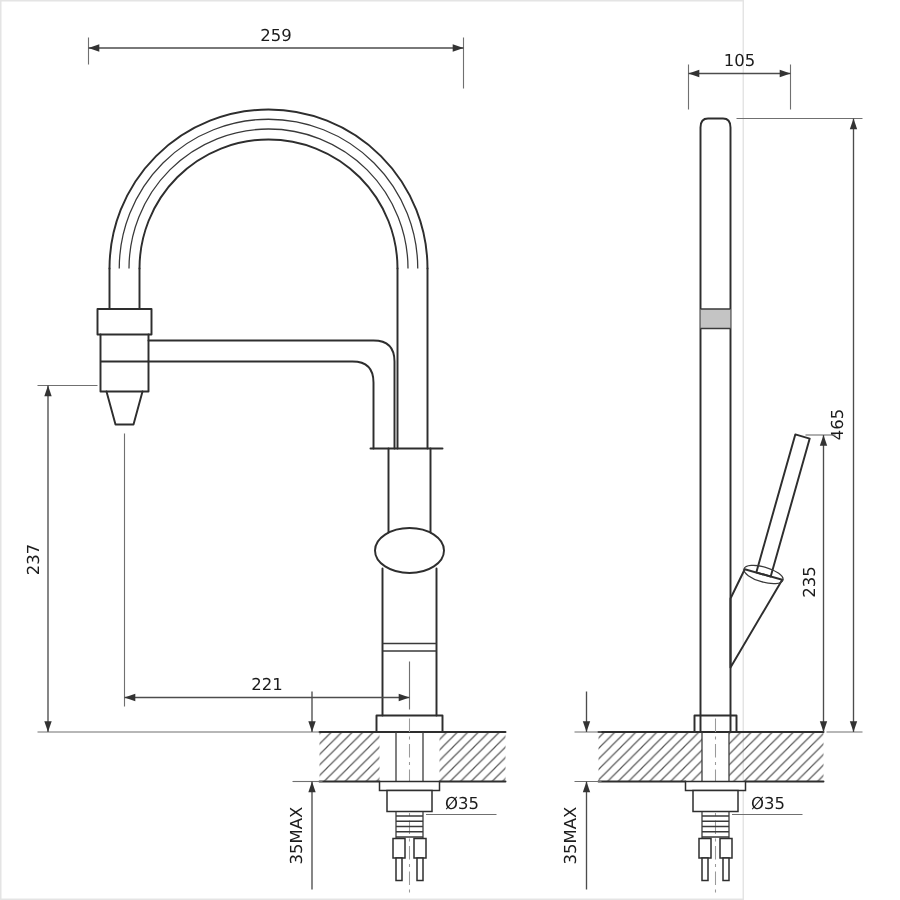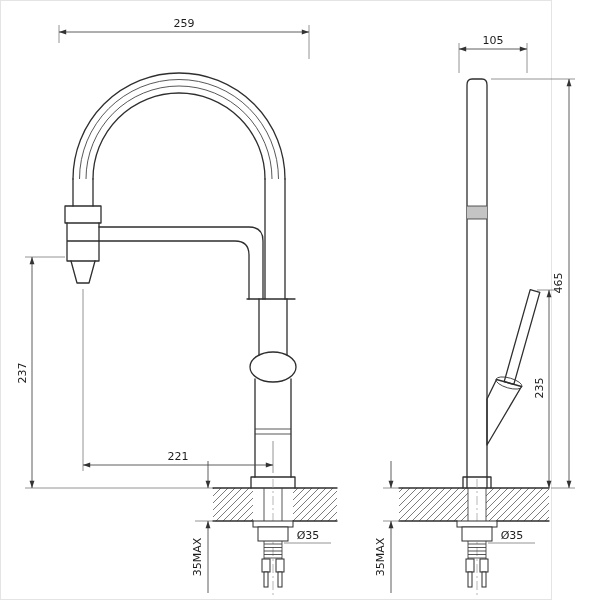--- a/index.html
+++ b/index.html
@@ -1,16 +1,16 @@
 <!DOCTYPE html>
 <html><head>
 <meta charset="utf-8">
 <style>
   html,body{margin:0;padding:0;background:#ffffff;}
-  .sheet{width:552px;height:600px;position:relative;box-sizing:border-box;border:1px solid #e4e4e4;background:#ffffff;}
+  .sheet{width:496px;height:600px;position:relative;box-sizing:border-box;border:1px solid #e4e4e4;background:#ffffff;}
   svg{display:block;}
   .obj{fill:none;stroke:#2e2e2e;stroke-width:1.3;stroke-linecap:round;stroke-linejoin:round;}
   .obj2{fill:none;stroke:#3a3a3a;stroke-width:0.85;}
   .hw{fill:#ffffff;stroke:#2e2e2e;stroke-width:1;}
   .dim{fill:none;stroke:#4c4c4c;stroke-width:0.9;}
   .ext{fill:none;stroke:#707070;stroke-width:0.75;}
   .cl{fill:none;stroke:#9a9a9a;stroke-width:0.7;stroke-dasharray:9 3 2 3;}
   text{font-family:"DejaVu Sans",sans-serif;font-size:11px;fill:#1c1c1c;}
 </style>
 </head>

